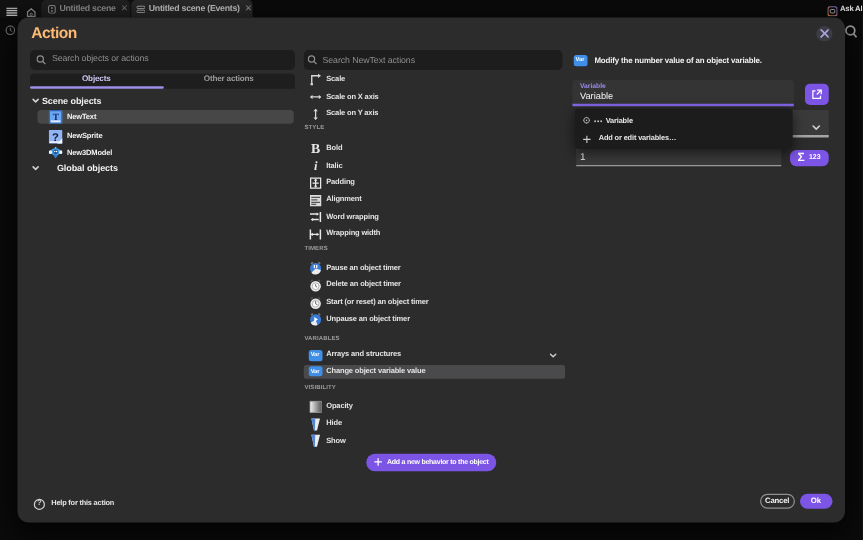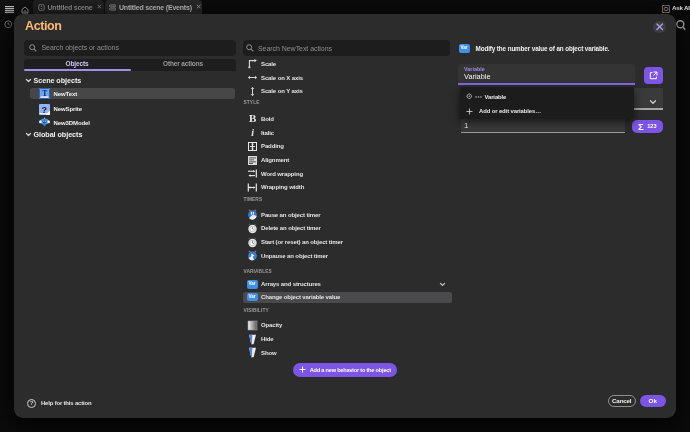--- a/index.html
+++ b/index.html
@@ -141,21 +141,21 @@
           <ellipse cx="1.3" cy="4.7" rx="1.3" ry="1.5" fill="#eef6fd"></ellipse>
           <ellipse cx="9.7" cy="4.7" rx="1.3" ry="1.5" fill="#eef6fd"></ellipse>
           <circle cx="5.5" cy="1.2" r="0.7" fill="#8fd0f5"></circle>
         </svg>
       <span style="margin-left:3.5px">New3DModel</span>
     </div>
     <div class="trow" style="left:10.5px;top:114.8px;height:11px;font-size:7.2px;font-weight:700;letter-spacing:-0.05px">
       <svg class="chev" width="7" height="7" viewBox="0 0 7 7">
           <path d="M1.5 2.5 L3.5 4.5 L5.5 2.5"></path>
         </svg>
-      <span style="margin-left:2px">Global objects</span>
+      <span style="margin-left:14px">Global objects</span>
     </div>
 
     <div class="srch" style="left:229px;top:26px;width:207px">
       <svg style="margin-left:3px" width="8" height="8" viewBox="0 0 9 9">
           <circle cx="3.6" cy="3.6" r="2.8" fill="none" stroke="#8f8f8f" stroke-width="1.1"></circle>
           <line x1="5.8" y1="5.8" x2="8.2" y2="8.2" stroke="#8f8f8f" stroke-width="1.2"></line>
         </svg>
       <span style="margin-left:4px">Search NewText actions</span>
     </div>
 

